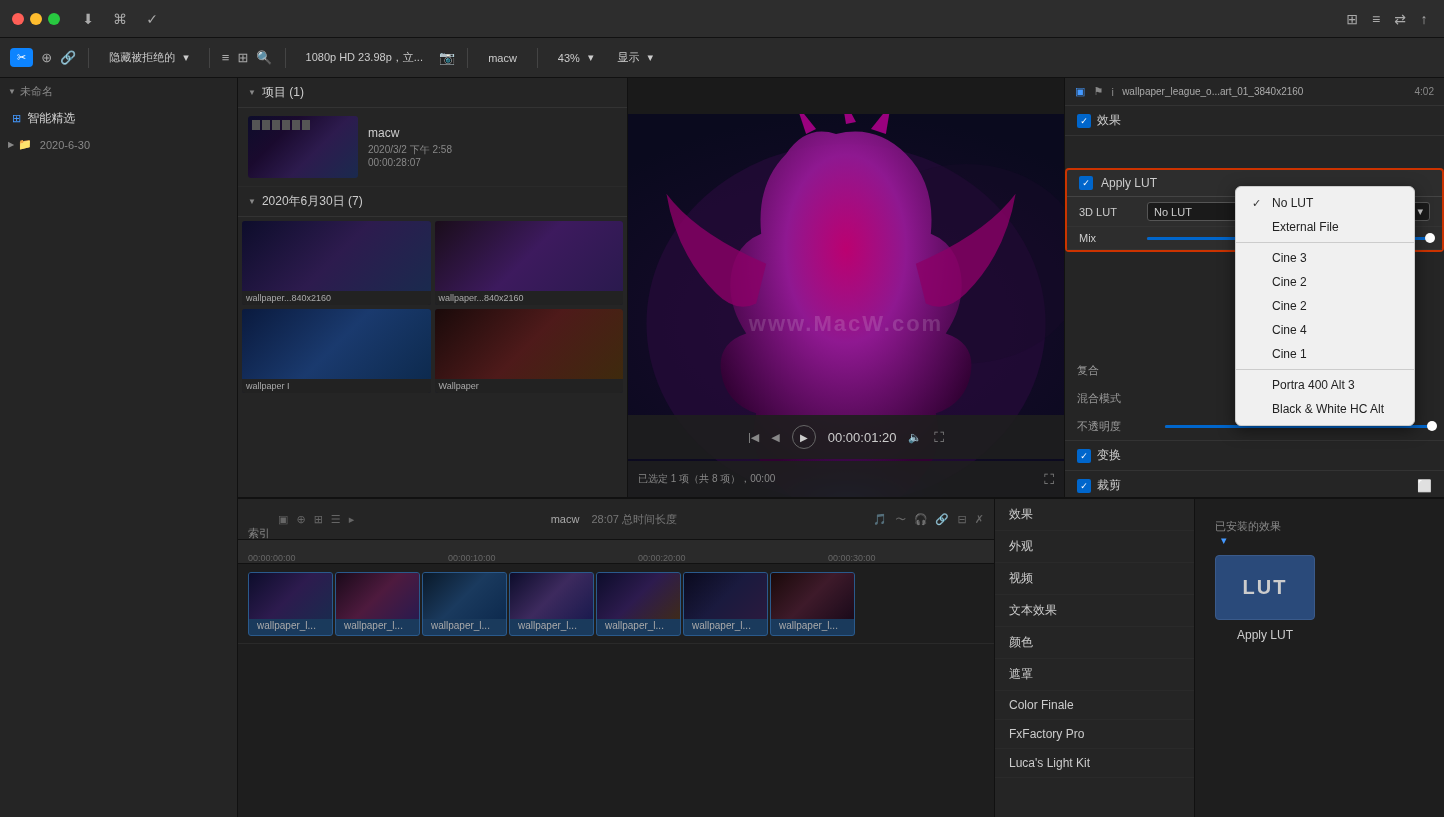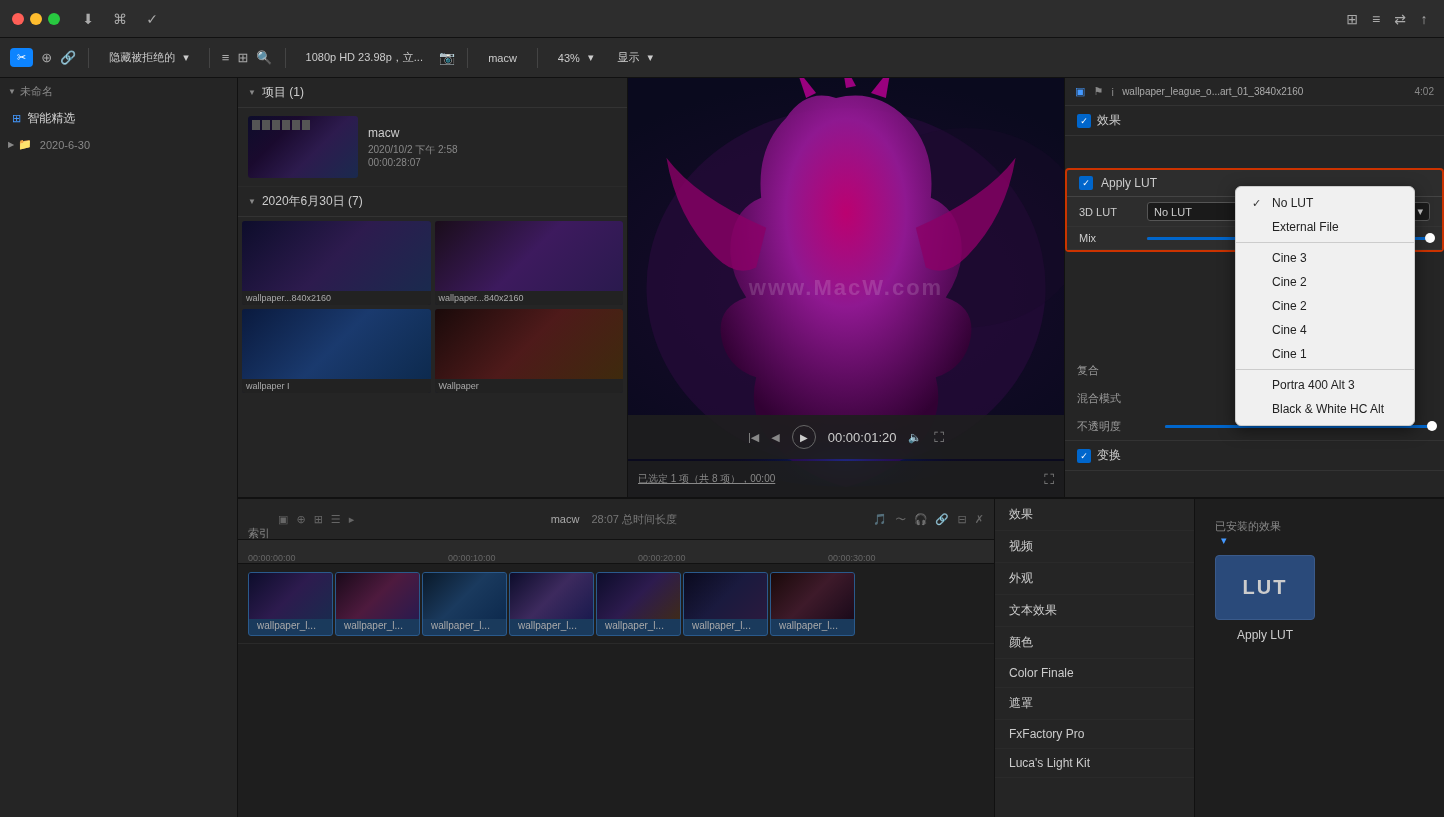--- a/index.html
+++ b/index.html
@@ -235,20 +235,21 @@
       background: #1a1a1a;
       position: relative;
       overflow: hidden;
     }
     .preview-image {
       width: 100%;
       height: 100%;
       background: linear-gradient(135deg, #0a0a1e 0%, #1a0a2e 20%, #2d0d3e 40%, #3d1a5e 55%, #1a2a6e 70%, #0d1a3e 85%, #0a0a1e 100%);
       position: relative;
       overflow: hidden;
+      margin-top: 36px;
     }
     .preview-watermark {
       position: absolute;
       bottom: 50%;
       left: 50%;
       transform: translate(-50%, 50%);
       color: rgba(255,255,255,0.15);
       font-size: 22px;
       font-weight: bold;
       letter-spacing: 2px;
@@ -642,21 +643,21 @@
               <div class="stripe"></div>
                 <div class="stripe"></div>
                 <div class="stripe"></div>
               <div class="stripe"></div>
                 <div class="stripe"></div>
                 <div class="stripe"></div>
             </div>
           </div>
           <div class="media-info">
             <div class="media-name">macw</div>
-            <div class="media-meta">2020/10/2 下午 2:58</div>
+            <div class="media-meta">2020/3/2 下午 2:58</div>
             <div class="media-meta">00:00:28:07</div>
           </div>
         </div>
 
         <div class="browser-section-header">
           <span class="triangle">▼</span>
           <span>2020年6月30日 (7)</span>
         </div>
 
         <div class="media-grid">
@@ -712,21 +713,21 @@
             <ellipse cx="330" cy="350" rx="150" ry="60" fill="url(#glowBlue)"></ellipse>
 
             <path d="M290 20 L280 -10 L300 15" fill="#aa0088" opacity="0.9"></path>
             <path d="M330 10 L325 -20 L340 8" fill="#aa0088" opacity="0.9"></path>
             <path d="M370 20 L375 -10 L355 15" fill="#aa0088" opacity="0.9"></path>
           </svg>
           <div class="preview-watermark">www.MacW.com</div>
         </div>
 
         <div style="position:absolute;bottom:0;left:0;right:0;height:36px;background:rgba(30,30,30,0.9);display:flex;align-items:center;padding:0 10px;gap:8px;">
-          <span style="font-size:10px;color:#888;text-decoration:underline;">已选定 1 项（共 8 项），00:00</span>
+          <span style="font-size:10px;color:#888;">已选定 1 项（共 8 项），00:00</span>
           <span style="margin-left:auto;font-size:14px;color:#888;cursor:pointer;">⛶</span>
         </div>
 
         <div style="position:absolute;bottom:38px;left:0;right:0;height:44px;background:rgba(30,30,30,0.9);display:flex;align-items:center;justify-content:center;gap:12px;">
           <span style="font-size:11px;color:#888;cursor:pointer;">|◀</span>
           <span style="font-size:11px;color:#888;cursor:pointer;">◀</span>
           <button class="play-btn">▶</button>
           <span style="font-size:13px;color:#ccc;font-weight:500;">00:00:01:20</span>
           <span style="font-size:11px;color:#888;cursor:pointer;">🔈</span>
           <span style="font-size:14px;color:#888;cursor:pointer;">⛶</span>
@@ -827,20 +828,27 @@
                 <div class="slider-thumb" style="left:calc(100% - 5px);"></div>
               </div>
             </div>
           </div>
           <div class="inspector-section">
             <div class="inspector-section-title">
               <div class="inspector-checkbox"></div>
               <span>变换</span>
             </div>
           </div>
+          <div class="inspector-section">
+            <div class="inspector-section-title">
+              <div class="inspector-checkbox"></div>
+              <span>裁剪</span>
+              <span style="margin-left:auto;font-size:12px;color:#888;">⬜</span>
+            </div>
+          </div>
 
         </div>
       </div>
     </div>
 
     <div style="display:flex;flex:1;overflow:hidden;">
 
       <div style="flex:1;display:flex;flex-direction:column;overflow:hidden;">
 
         <div class="timeline-toolbar">
@@ -912,26 +920,26 @@
             </div>
           </div>
         </div>
       </div>
 
       <div class="effects-panel" style="flex-direction:column;width:450px;border-left:1px solid #111;">
         <div style="display:flex;height:100%;">
 
           <div class="effects-list">
             <div class="effects-list-item">效果</div>
+            <div class="effects-list-item">外观</div>
             <div class="effects-list-item">视频</div>
-            <div class="effects-list-item">外观</div>
             <div class="effects-list-item">文本效果</div>
             <div class="effects-list-item">颜色</div>
+            <div class="effects-list-item">遮罩</div>
             <div class="effects-list-item">Color Finale</div>
-            <div class="effects-list-item">遮罩</div>
             <div class="effects-list-item">FxFactory Pro</div>
             <div class="effects-list-item">Luca's Light Kit</div>
 
           </div>
 
           <div class="effects-preview">
             <div style="display:flex;justify-content:flex-end;width:100%;padding-right:10px;margin-bottom:8px;flex-direction:column;">
               <span style="font-size:11px;color:#888;">已安装的效果</span>
               <span style="font-size:11px;color:#4499ff;margin-left:6px;cursor:pointer;">▾</span>
             </div>

